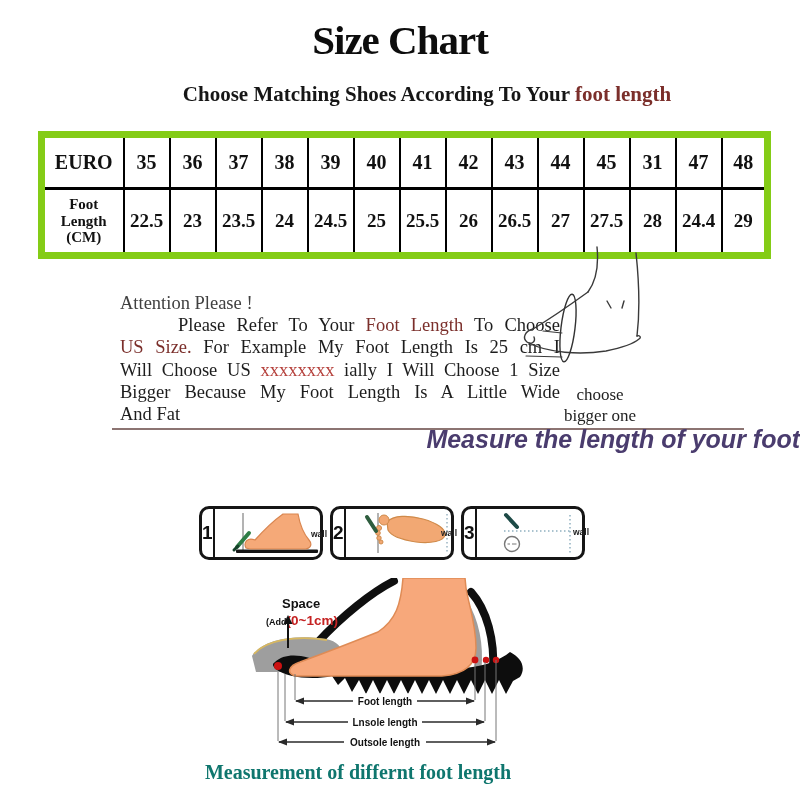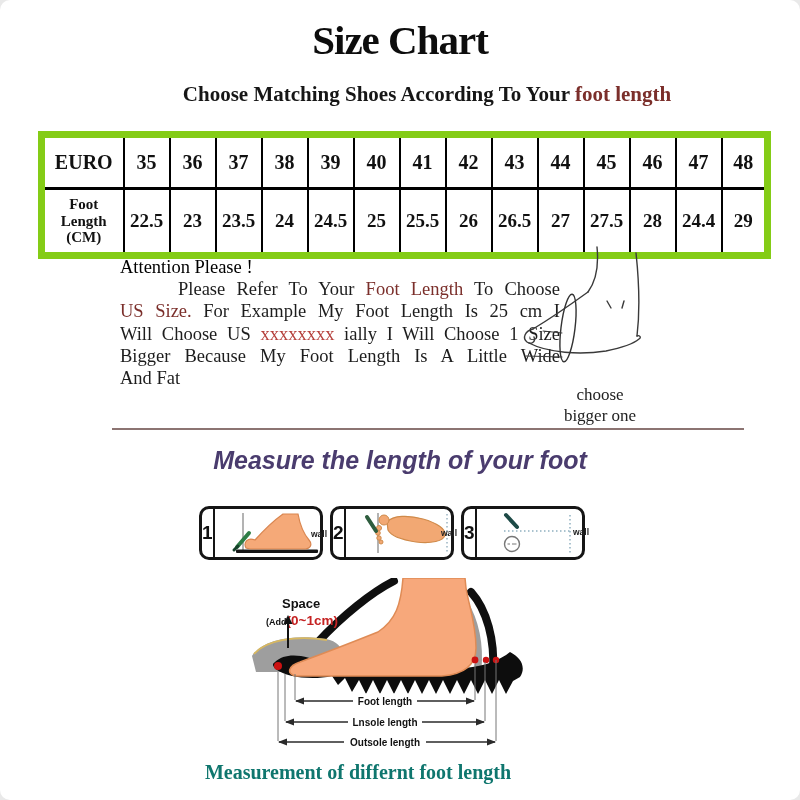--- a/index.html
+++ b/index.html
@@ -1,46 +1,46 @@
 <!DOCTYPE html>
 <html><head>
 <meta charset="utf-8">
 <style>
   html,body{margin:0;padding:0;background:#e9e9e9;}
   .page{position:relative;width:800px;height:800px;background:#ffffff;margin:0 auto;
-        font-family:"Liberation Serif",serif;color:#111;overflow:hidden;border-radius:10px;}
+        font-family:"Liberation Serif",serif;color:#111;overflow:hidden;}
   .abs{position:absolute;}
 
   .title{top:16px;left:0;width:800px;text-align:center;font-size:41px;font-weight:bold;
          letter-spacing:-1px;color:#0d0d0d;}
   .subtitle{top:82px;left:0;width:800px;text-align:center;font-size:21px;font-weight:bold;color:#161616;padding-left:27px;}
   .subtitle .hl{}
 
   
   .tbl{top:131px;left:38px;border-collapse:collapse;table-layout:fixed;width:728px;}
   .tbl td{border:2px solid #000;text-align:center;vertical-align:middle;
           font-weight:bold;font-size:19px;padding:0;}
   .tbl tr.r1 td{height:45px;font-size:20px;border-bottom:3px solid #000;}
   .tbl tr.r2 td{height:58px;}
   .tbl{border:7px solid #84cc16;}
   .tbl td.lbl{font-size:15px;line-height:1.12;padding:2px 4px;}
   .tbl tr.r1 td.lbl{font-size:20px;}
 
   
   .attn{top:256px;left:120px;width:440px;font-size:18.5px;line-height:22.2px;color:#1d1d1d;}
-  .attn-heading{color:#000000;}
+  .attn-heading{color:#404040;margin-top:36px;}
   .att-line{width:100%;}
   .att-just{text-align:justify;text-align-last:justify;}
   .att-indent{padding-left:58px;box-sizing:border-box;}
 
   .note{top:384px;left:530px;width:140px;text-align:center;font-size:17px;line-height:21px;color:#222;}
 
   .divider{top:428px;left:112px;width:632px;height:2px;background:#8c7472;}
 
-  .measure-heading{top:446px;left:0;width:800px;text-align:center;
+  .measure-heading{top:425px;left:0;width:800px;text-align:right;
        font-family:"Liberation Sans",sans-serif;font-style:italic;font-weight:bold;
        font-size:25px;color:#4a3c6e;}
 
   
   .panel{top:506px;width:124px;height:54px;border:3px solid #151515;border-radius:10px;
          display:flex;box-sizing:border-box;background:#fff;}
   .p1{left:199px;} .p2{left:330px;} .p3{left:461px;}
   .panel .num{width:21px;border-right:2px solid #151515;display:flex;align-items:center;
         justify-content:center;font-family:"Liberation Sans",sans-serif;font-weight:bold;font-size:19px;}
   .panel .art{flex:1;position:relative;padding-left:15px;}
@@ -75,21 +75,21 @@
           <td>36</td>
           <td>37</td>
           <td>38</td>
           <td>39</td>
           <td>40</td>
           <td>41</td>
           <td>42</td>
           <td>43</td>
           <td>44</td>
           <td>45</td>
-          <td>46</td>
+          <td>31</td>
           <td>47</td>
           <td>48</td>
         </tr>
     <tr class="r2">
       <td class="lbl">Foot Length (CM)</td>
     <td>22.5</td>
           <td>23</td>
           <td>23.5</td>
           <td>24</td>
           <td>24.5</td>

